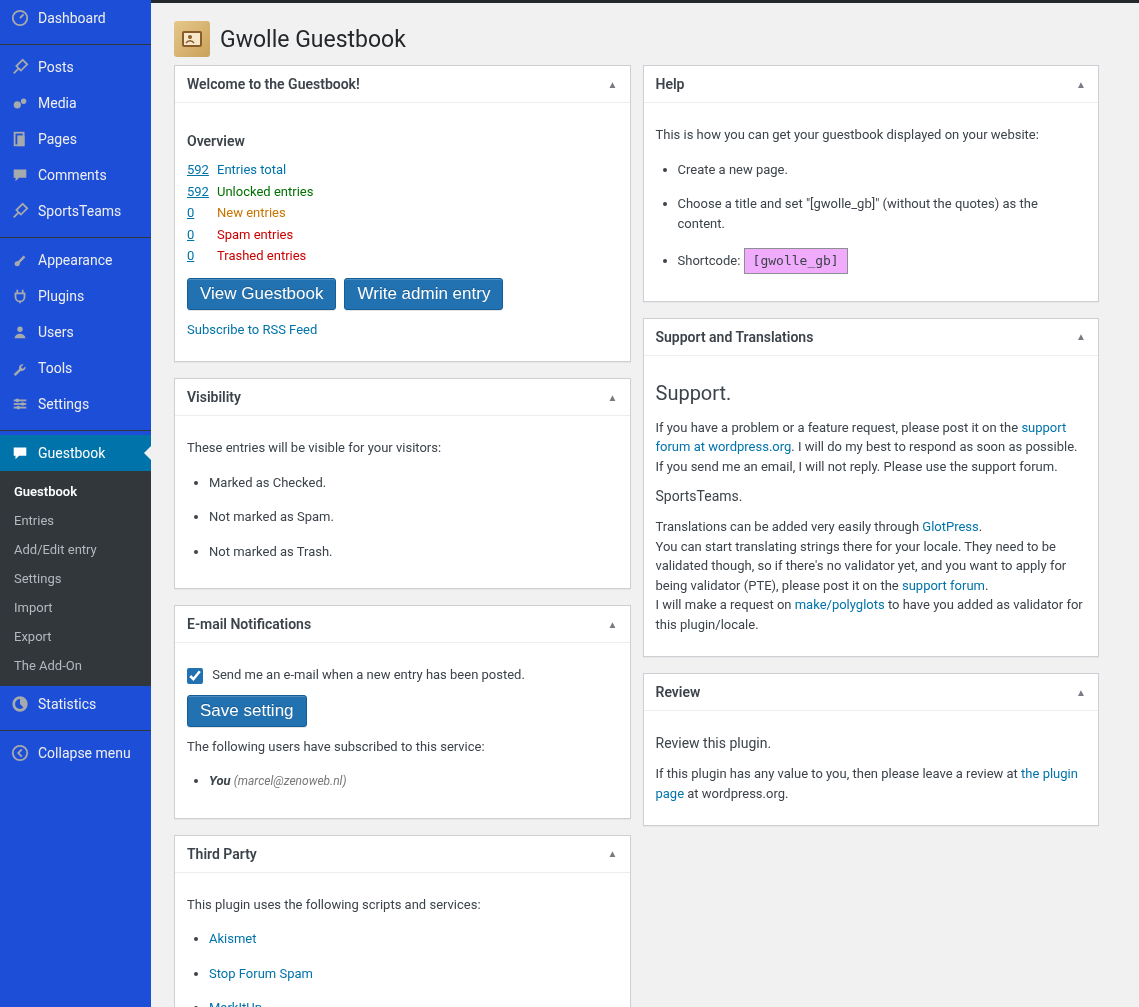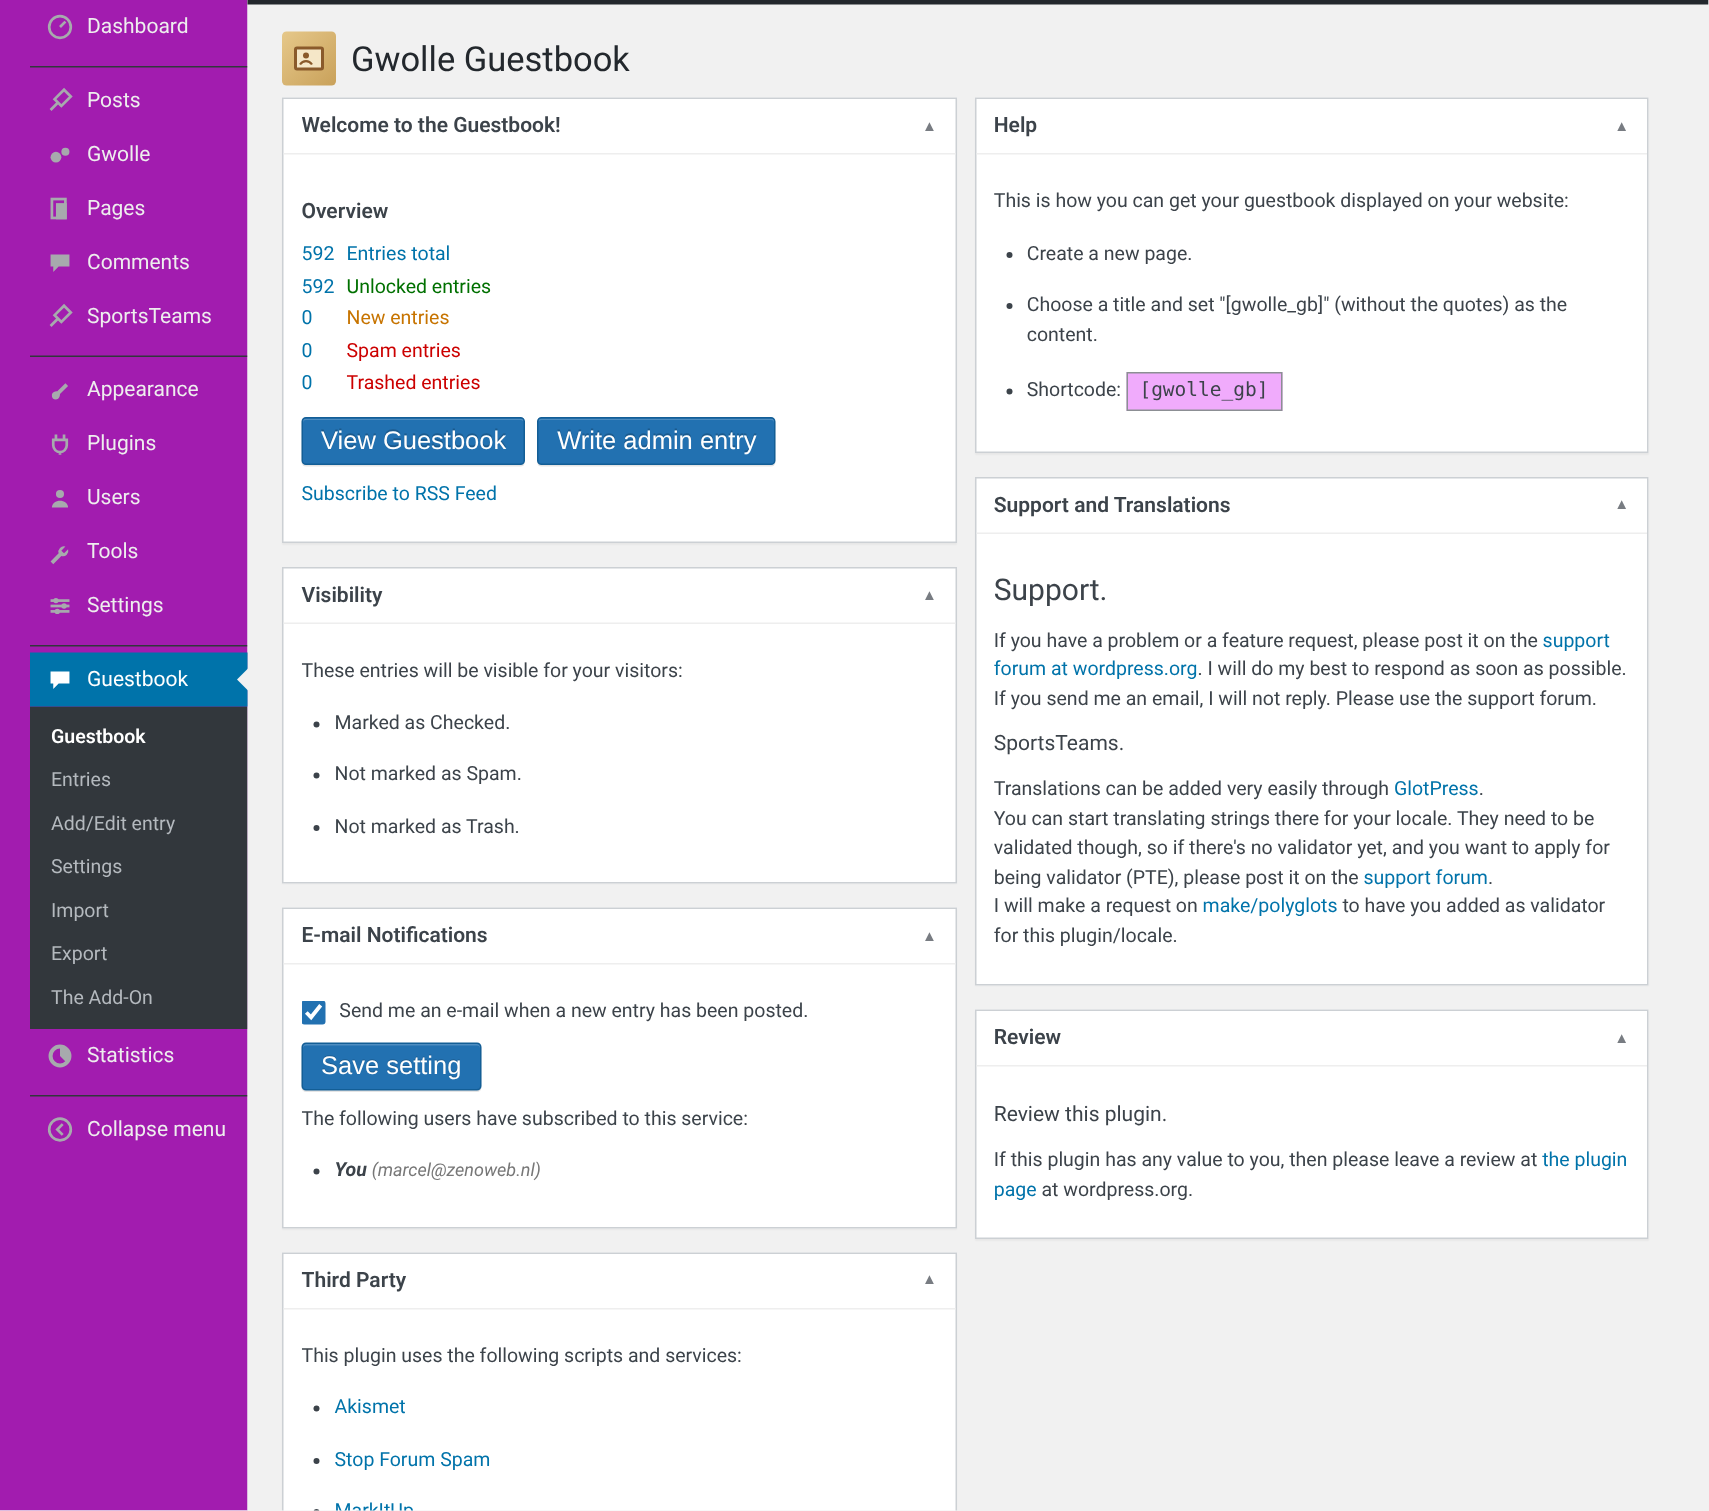--- a/index.html
+++ b/index.html
@@ -6,26 +6,25 @@
   html, body { height: 100%; }
   body {
     font-family: -apple-system, BlinkMacSystemFont, "Segoe UI", Roboto, "Helvetica Neue", Arial, sans-serif;
     font-size: 13px;
     background: #f1f1f1;
     color: #3c434a;
     display: flex;
   }
   
   #adminmenu {
-    width: 165px;
+    width: 151px;
     min-height: 100vh;
-    background: #a21caf;
+    background: #1d4ed8;
     color: #eee;
     font-size: 14px;
-    padding-left: 20px;
   }
   #adminmenu ul { list-style: none; }
   .menu-top {
     display: flex;
     align-items: center;
     padding: 8px 10px;
     color: #eee;
     cursor: pointer;
     position: relative;
   }
@@ -96,21 +95,21 @@
   }
   .toggle-indicator { color: #787c82; font-size: 10px; }
   .inside { padding: 12px 12px 12px 12px; font-size: 13px; line-height: 1.5; }
   .inside h4 { font-size: 14px; font-weight: 600; margin-bottom: 8px; margin-top: 16px; }
   .inside p { margin: 10px 0; }
   .inside ul { margin: 6px 0 6px 22px; }
   .inside ul li { list-style: disc; margin: 15px 0; }
 
   .stats-table { margin: 4px 0 12px 0; }
   .stats-table div { display: flex; margin: 2px 0; }
-  .stats-table .num { width: 30px; color: #0073aa; }
+  .stats-table .num { width: 30px; color: #0073aa; text-decoration: underline; }
   .stats-table .lbl.blue { color: #0073aa; }
   .stats-table .lbl.green { color: #007000; }
   .stats-table .lbl.orange { color: #c77400; }
   .stats-table .lbl.red { color: #c00; }
 
   .button-primary {
     background: #2271b1;
     border: 1px solid #135e96;
     color: #fff;
     padding: 5px 12px;
@@ -163,21 +162,21 @@
       </span>
       <span>Posts</span>
     </li>
     <li class="menu-top">
       <span class="icon">
         <svg width="18" height="18" viewBox="0 0 20 20" fill="currentColor">
             <circle cx="7" cy="12" r="4"></circle>
             <circle cx="14" cy="8" r="3"></circle>
           </svg>
       </span>
-      <span>Gwolle</span>
+      <span>Media</span>
     </li>
     <li class="menu-top">
       <span class="icon">
         <svg width="18" height="18" viewBox="0 0 20 20" fill="currentColor">
             <rect x="4" y="3" width="10" height="14" fill="none" stroke="currentColor" stroke-width="2"></rect>
             <rect x="7" y="6" width="8" height="12" fill="currentColor"></rect>
           </svg>
       </span>
       <span>Pages</span>
     </li>

